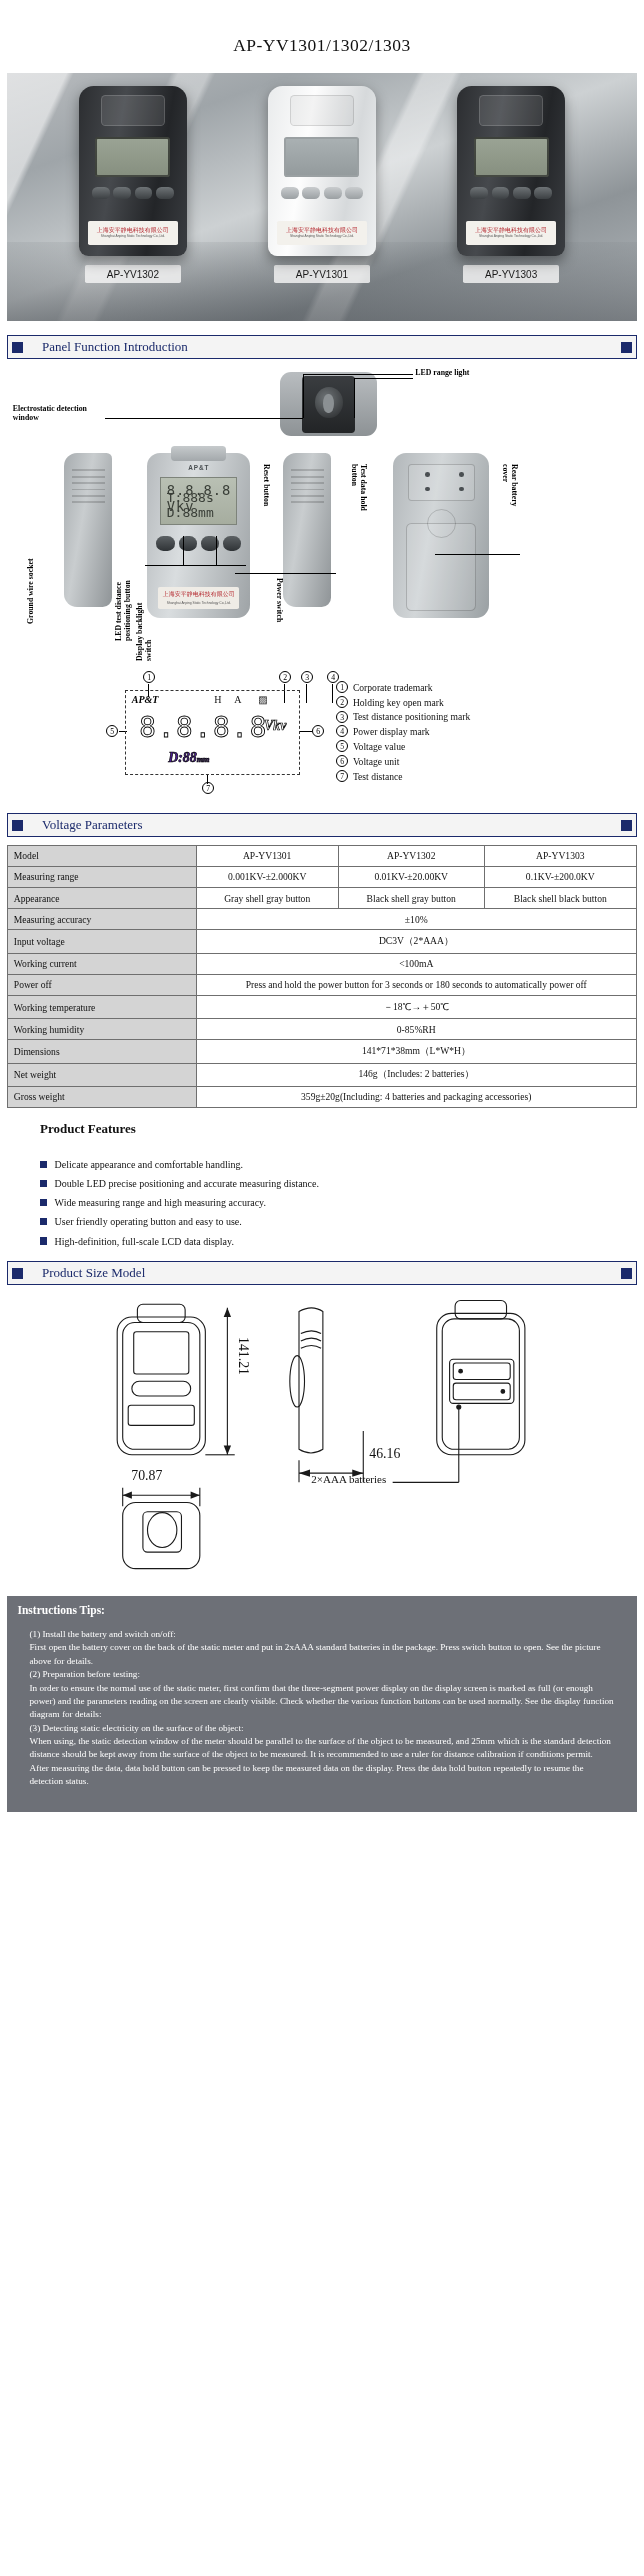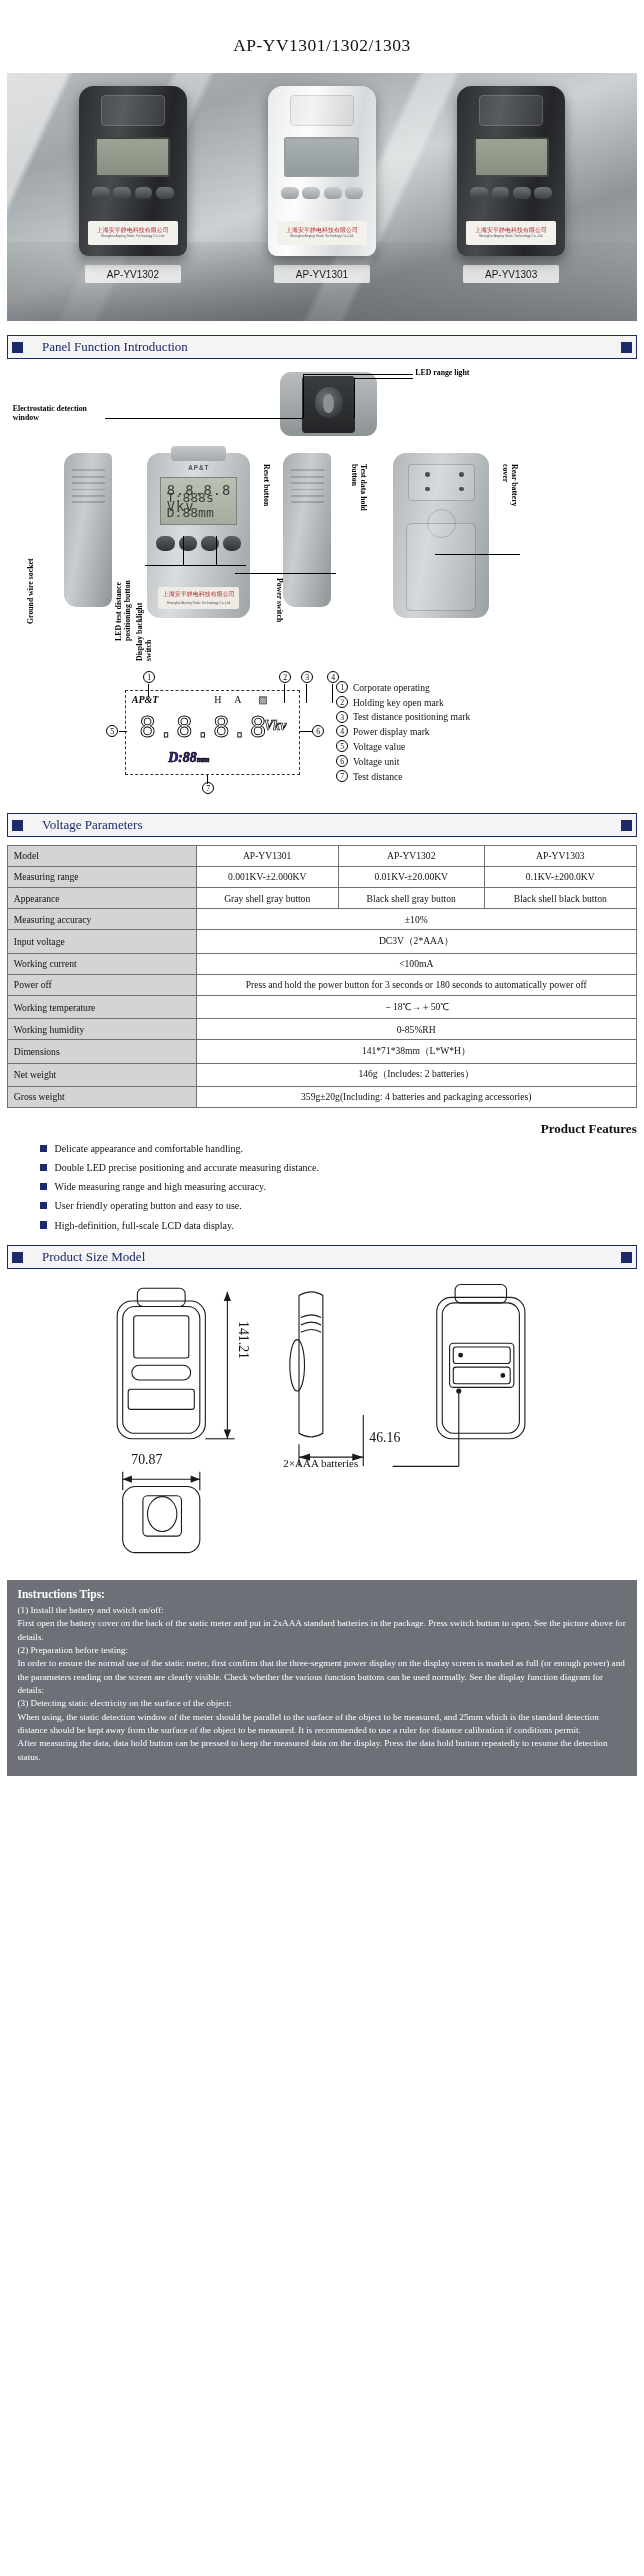--- a/index.html
+++ b/index.html
@@ -168,37 +168,37 @@
   
   .tbl-wrap { margin:7.3px 7.3px 0 7.3px; }
   table.params { width:100%; border-collapse:collapse; font-size:9.6px;
                  font-family:"Liberation Serif", serif; }
   table.params td { border:0.9px solid #6f6f6f; padding:4.6px 5.5px; height:20px; }
   table.params td.k { width:30%; background:#d4d4d4; font-weight:400; }
   table.params td.v { text-align:center; background:#fff; }
 
   
   .features { margin:13px 7.3px 0 40px; }
-  .features h3 { font-size:13px; margin:0 0 7px 0; font-weight:bold;
-                 font-family:"Liberation Serif", serif;text-align:right; }
+  .features h3 { font-size:13px; margin:0 0 23px 0; font-weight:bold;
+                 font-family:"Liberation Serif", serif; }
   .features ul { list-style:none; margin:0; padding:0; }
   .features li { font-size:10px; line-height:1.0; margin-bottom:9.2px; }
   .bullet { display:inline-block; width:7.3px; height:7.3px; background:#1b2a6b;
             margin-right:7.3px; vertical-align:0px; }
 
   
   .size-area { position:relative; margin:7.3px 7.3px 0 7.3px; height:294px; background:#fff; }
   .dim-text { position:absolute; font-size:13.8px; font-family:"Liberation Serif", serif; color:#111; }
   .dim-vert { transform:rotate(90deg); transform-origin:left top; white-space:nowrap; }
 
   
   .instr { margin:9.2px 7.3px 0 7.3px; background:#6d7077; color:#ffffff;
            border:0.9px solid #6d7077; padding:7.3px 9.2px 11px 9.2px; }
   .instr h4 { margin:0 0 3.7px 0; font-size:11.5px; font-weight:bold; }
-  .instr p  { margin:0; font-size:9.2px; line-height:1.45; }
+  .instr p  { margin:12px; font-size:9.2px; line-height:1.45; }
 </style>
 </head>
 <body>
 
 <div class="title-block">
   <div class="sub-title">AP-YV1301/1302/1303</div>
 </div>
 
 <div class="hero">
   <div class="sheen"></div>
@@ -395,21 +395,21 @@
     <div class="lcd-ico" style="left:108px;">A</div>
     <div class="lcd-ico" style="left:132px;">▨</div>
     <div class="lcd-digits">8.8.8.8</div>
     <div class="lcd-unit">Vkv</div>
     <div class="lcd-dist">
       <span>D:88</span><span style="font-size:8.3px;">mm</span>
     </div>
   </div>
 
   <div class="legend">
-    <div><span class="num-circ">1</span><span>Corporate operating</span></div>
+    <div><span class="num-circ">1</span><span>Corporate trademark</span></div>
     <div><span class="num-circ">2</span><span>Holding key open mark</span></div>
     <div><span class="num-circ">3</span><span>Test distance positioning mark</span></div>
     <div><span class="num-circ">4</span><span>Power display mark</span></div>
     <div><span class="num-circ">5</span><span>Voltage value</span></div>
     <div><span class="num-circ">6</span><span>Voltage unit</span></div>
     <div><span class="num-circ">7</span><span>Test distance</span></div>
   </div>
 </div>
 
 <div class="section-head">
@@ -545,21 +545,21 @@
 
       <line x1="492" y1="124" x2="492" y2="206"></line>
       <line x1="420" y1="206" x2="492" y2="206"></line>
       <circle cx="492" cy="124" r="2.2" fill="#1a1a1a"></circle>
     </g>
   </svg>
 
   <div class="dim-text dim-vert" style="left:244px;top:44px;">141.21</div>
   <div class="dim-text" style="left:124px;top:175px;">70.87</div>
   <div class="dim-text" style="left:362px;top:153px;">46.16</div>
-  <div class="dim-text" style="left:276px;top:180px;font-size:11px;">2×AAA batteries</div>
+  <div class="dim-text" style="left:304px;top:180px;font-size:11px;">2×AAA batteries</div>
 </div>
 
 <div class="instr">
   <h4>Instructions Tips:</h4>
   <p id="instr-body" style="white-space: pre-line;">(1) Install the battery and switch on/off:
 First open the battery cover on the back of the static meter and put in 2xAAA standard batteries in the package. Press switch button to open. See the picture above for details.
 (2) Preparation before testing:
 In order to ensure the normal use of the static meter, first confirm that the three-segment power display on the display screen is marked as full (or enough power) and the parameters reading on the screen are clearly visible. Check whether the various function buttons can be used normally. See the display function diagram for details:
 (3) Detecting static electricity on the surface of the object:
 When using, the static detection window of the meter should be parallel to the surface of the object to be measured, and 25mm which is the standard detection distance should be kept away from the surface of the object to be measured. It is recommended to use a ruler for distance calibration if conditions permit.

